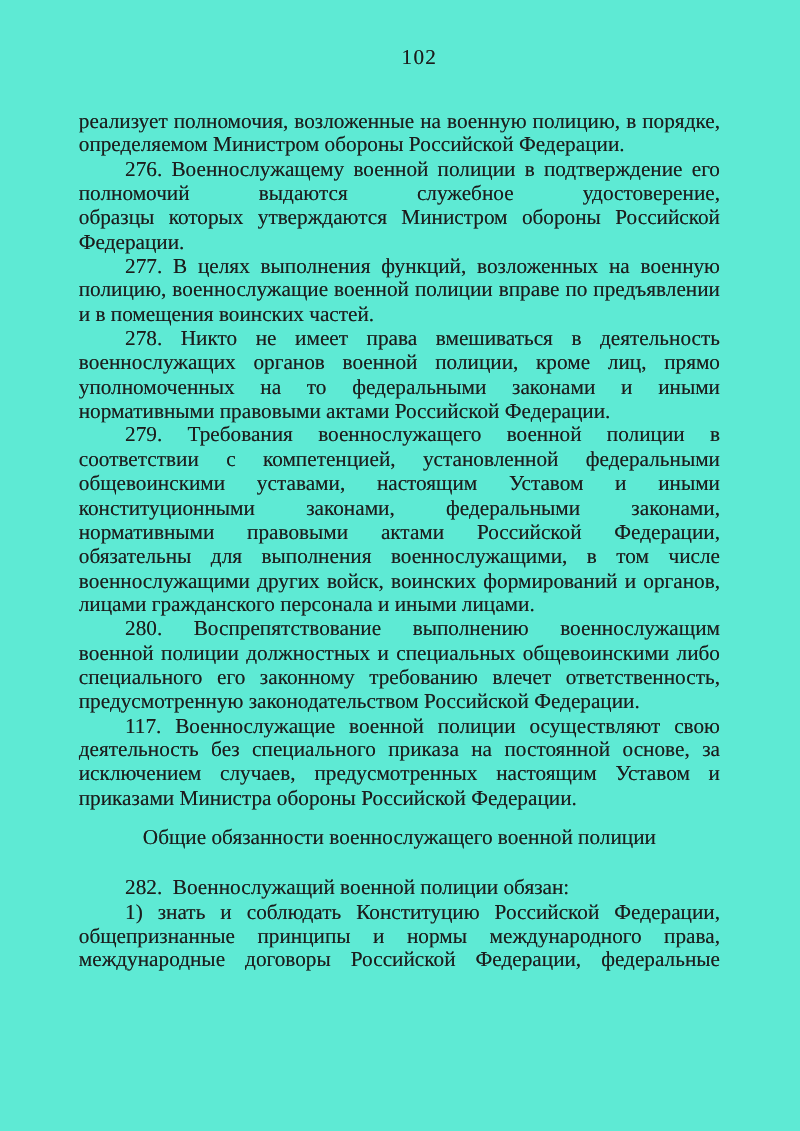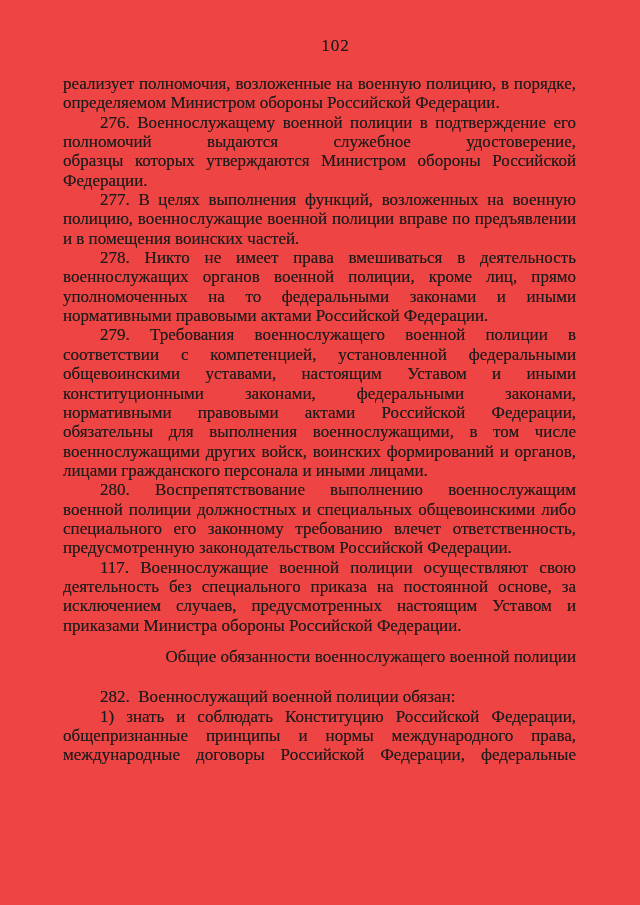--- a/index.html
+++ b/index.html
@@ -5,42 +5,42 @@
   html, body {
     margin: 0;
     padding: 0;
     background: #e8e8e8;
   }
   .page {
     position: relative;
     width: 640px;
     height: 905px;
     margin: 0 auto;
-    background: #ef4444;
+    background: #5eead4;
     overflow: hidden;
     font-family: "Liberation Serif", "DejaVu Serif", serif;
     color: #1c1c1c;
     text-shadow: 0 0 0.4px rgba(20,20,20,0.55);
   }
   .column {
     position: absolute;
     left: 63px;
     top: 0;
     width: 513px;
   }
   .page-number {
     margin-top: 36px;
     text-align: center;
     transform: translateX(16px);
     font-size: 17px;
     line-height: 19px;
     letter-spacing: 1px;
   }
   .body-lines {
-    margin-top: 19px;
+    margin-top: 32px;
   }
   .line {
     font-size: 17px;
     line-height: 19.35px;
     height: 19.35px;
     text-align: justify;
     text-align-last: justify;
     white-space: normal;
     overflow: hidden;
   }
@@ -49,21 +49,21 @@
     text-align-last: left;
   }
   .line.indent {
     padding-left: 37px;
   }
   .section-heading {
     margin: 12px 0 21px 0;
     font-size: 17px;
     font-weight: normal;
     line-height: 19.35px;
-    text-align: right;
+    text-align: center;
   }
 </style>
 </head>
 <body>
 
 <div class="page">
   <div class="column">
     <div class="page-number">102</div>
     <div class="body-lines">
         <div class="line">реализует полномочия, возложенные на военную полицию, в порядке,</div>

